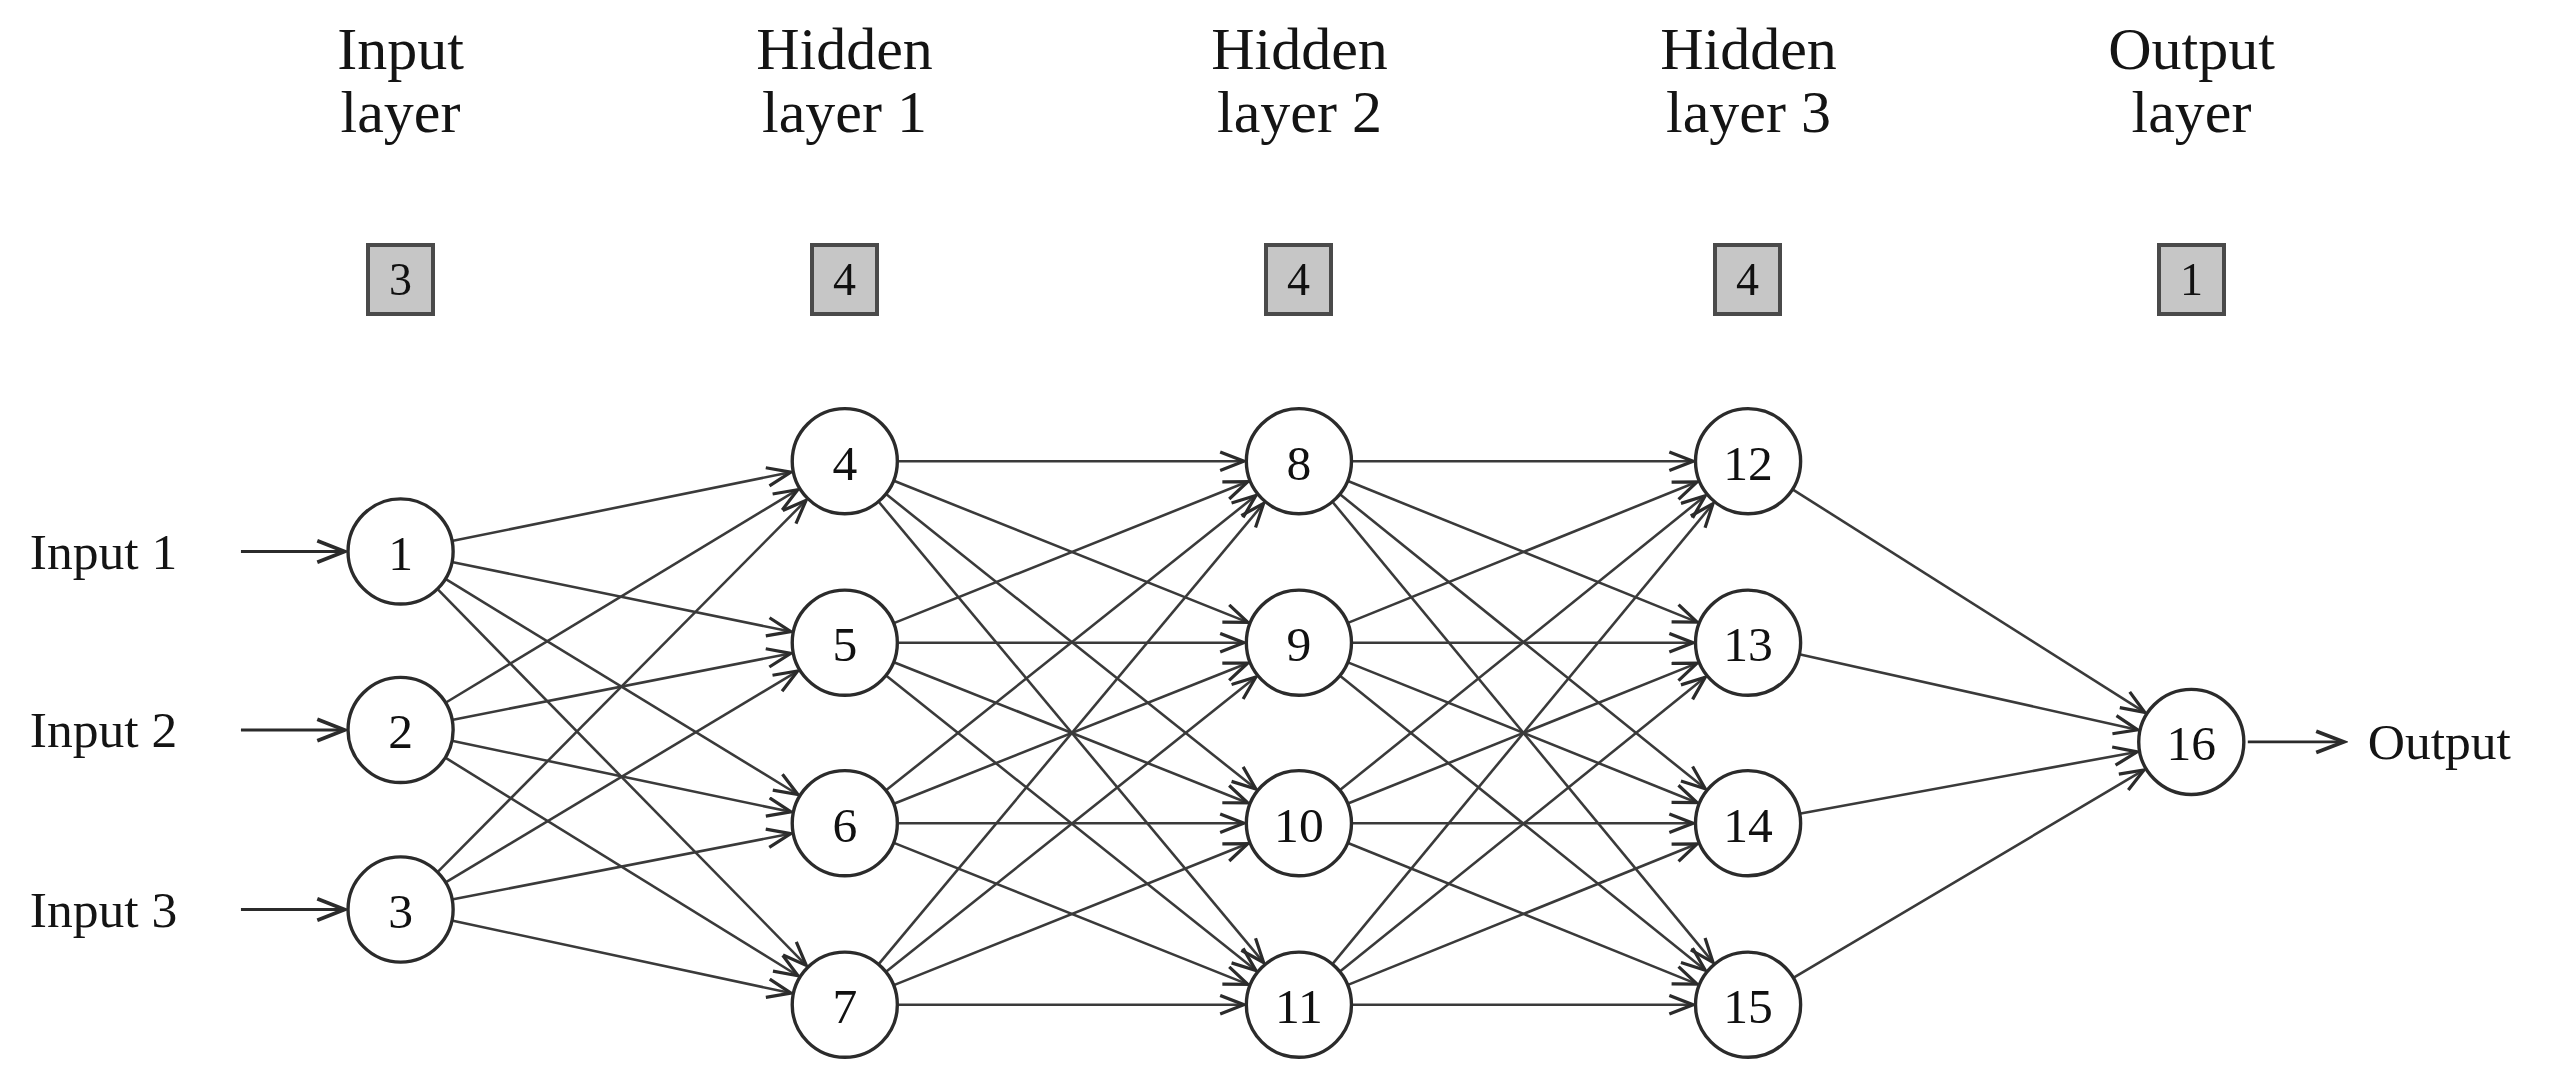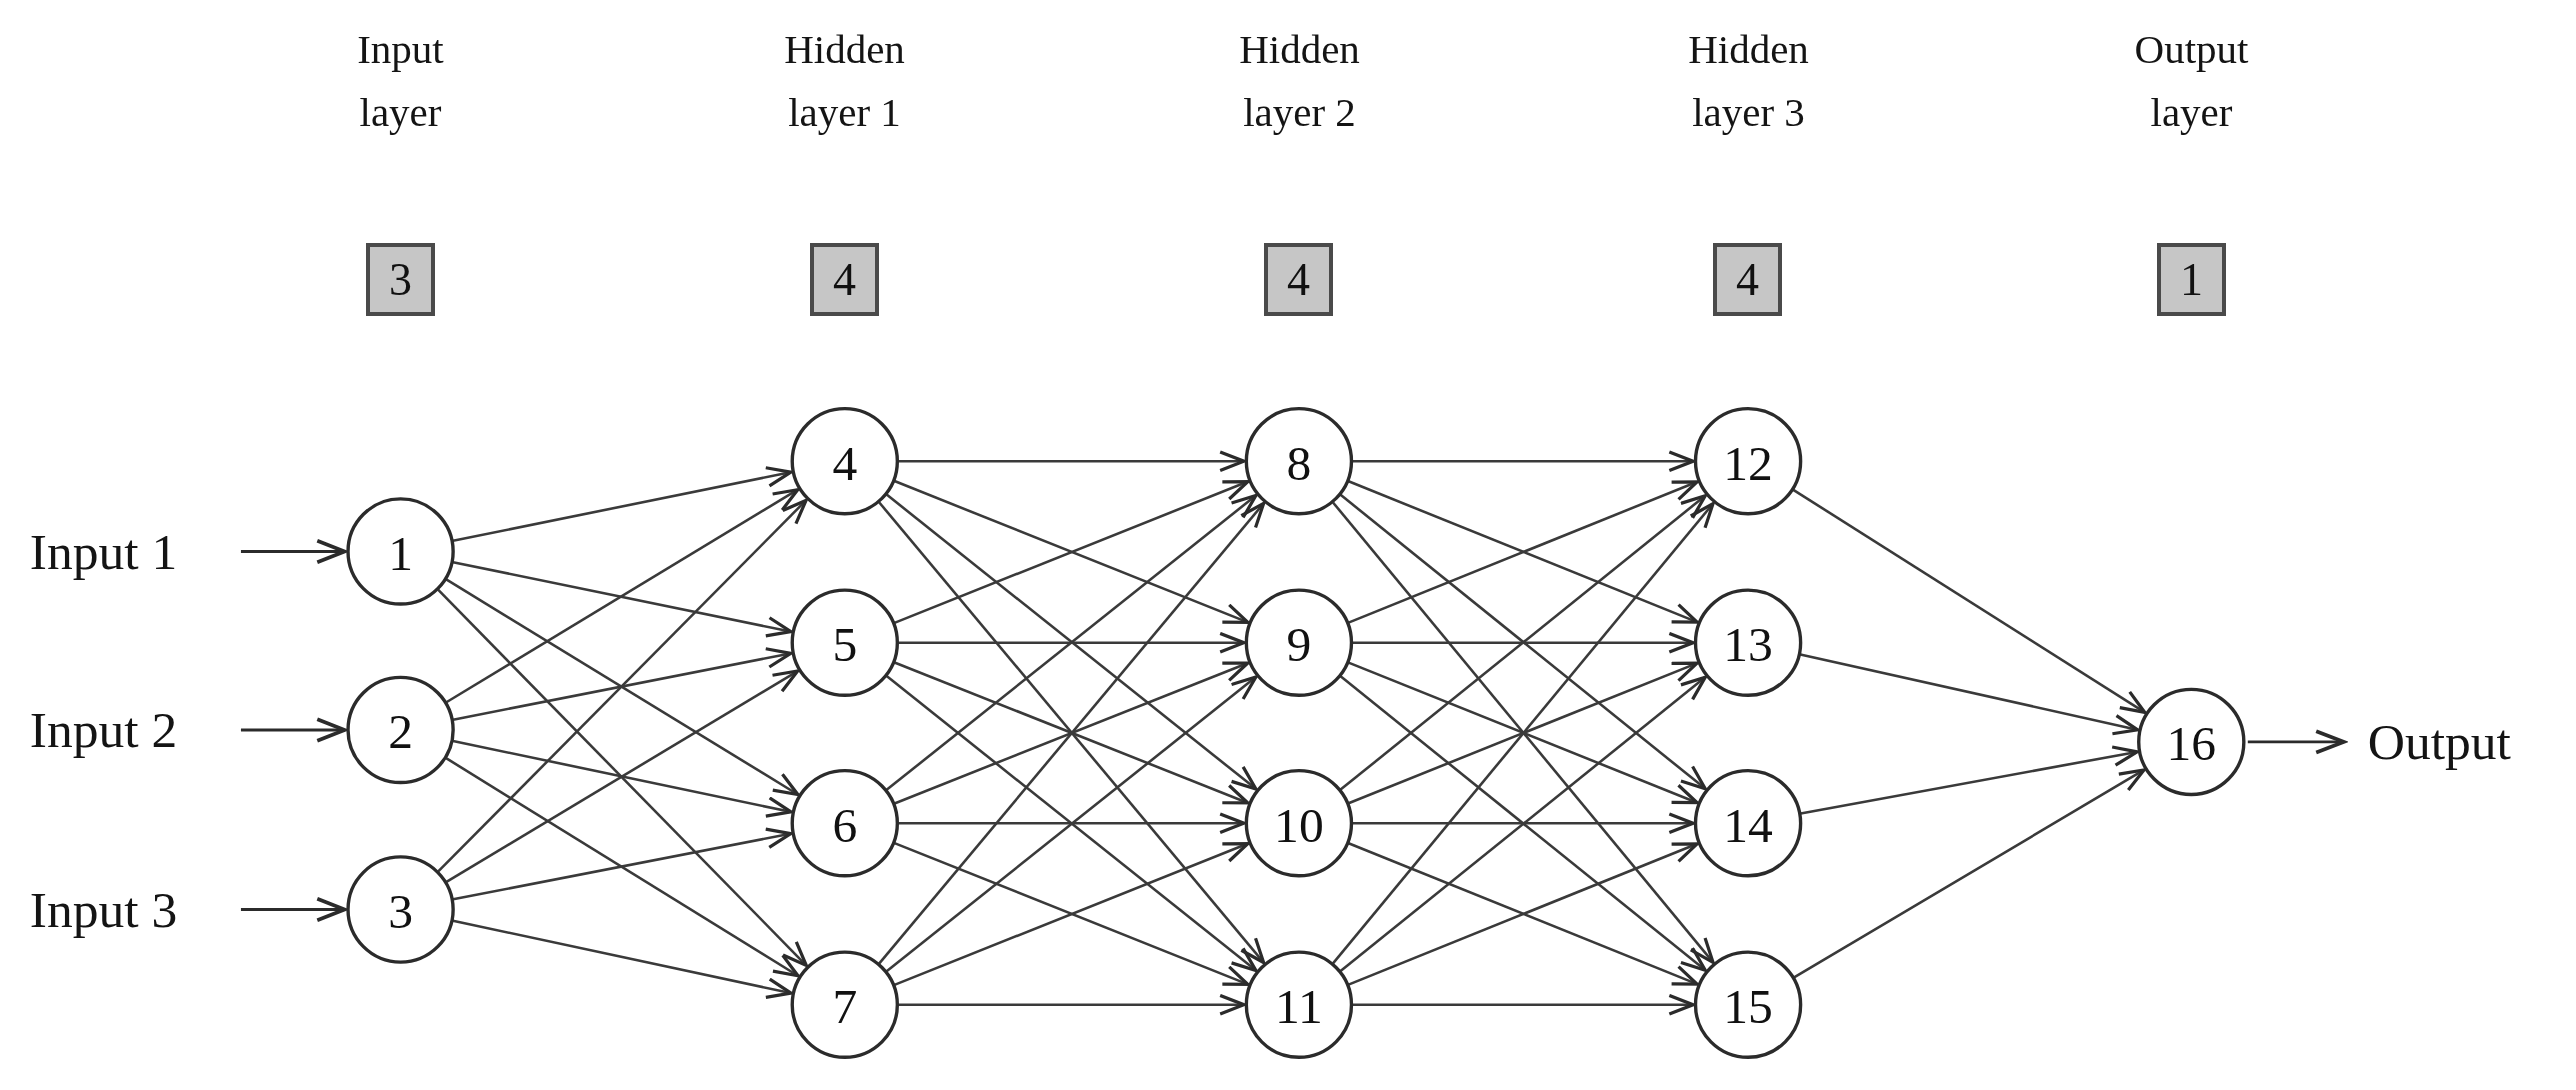--- a/index.html
+++ b/index.html
@@ -1,20 +1,20 @@
 <!DOCTYPE html>
 <html><head>
 <meta charset="utf-8">
 <style>
   html,body{margin:0;padding:0;background:#ffffff;}
   body{width:2576px;height:1091px;overflow:hidden;
        font-family:"Liberation Serif","DejaVu Serif",serif;color:#1a1a1a;}
   #stage{position:relative;width:2576px;height:1091px;background:#fff;}
   svg#net{position:absolute;left:0;top:0;width:2576px;height:1091px;}
-  .col-header{position:absolute;text-align:center;font-size:41px;line-height:63px;
+  .col-header{position:absolute;text-align:center;font-size:60px;line-height:63px;
               color:#141414;white-space:pre-line;font-family:Liberation Serif, serif;}
   .badge{position:absolute;width:69px;height:73px;background:#c6c6c6;
          border:4px solid #4a4a4a;box-sizing:border-box;
          display:flex;align-items:center;justify-content:center;
          font-size:46px;color:#111;}
   .edge{stroke:#3a3a3a;stroke-width:2.6;fill:none;}
   .node-circle{fill:#ffffff;stroke:#2b2b2b;stroke-width:3.4;}
   .node-label{font-family:"Liberation Serif","DejaVu Serif",serif;
               font-size:50px;fill:#111;text-anchor:middle;dominant-baseline:central;}
   .io-text{font-family:"Liberation Serif","DejaVu Serif",serif;

